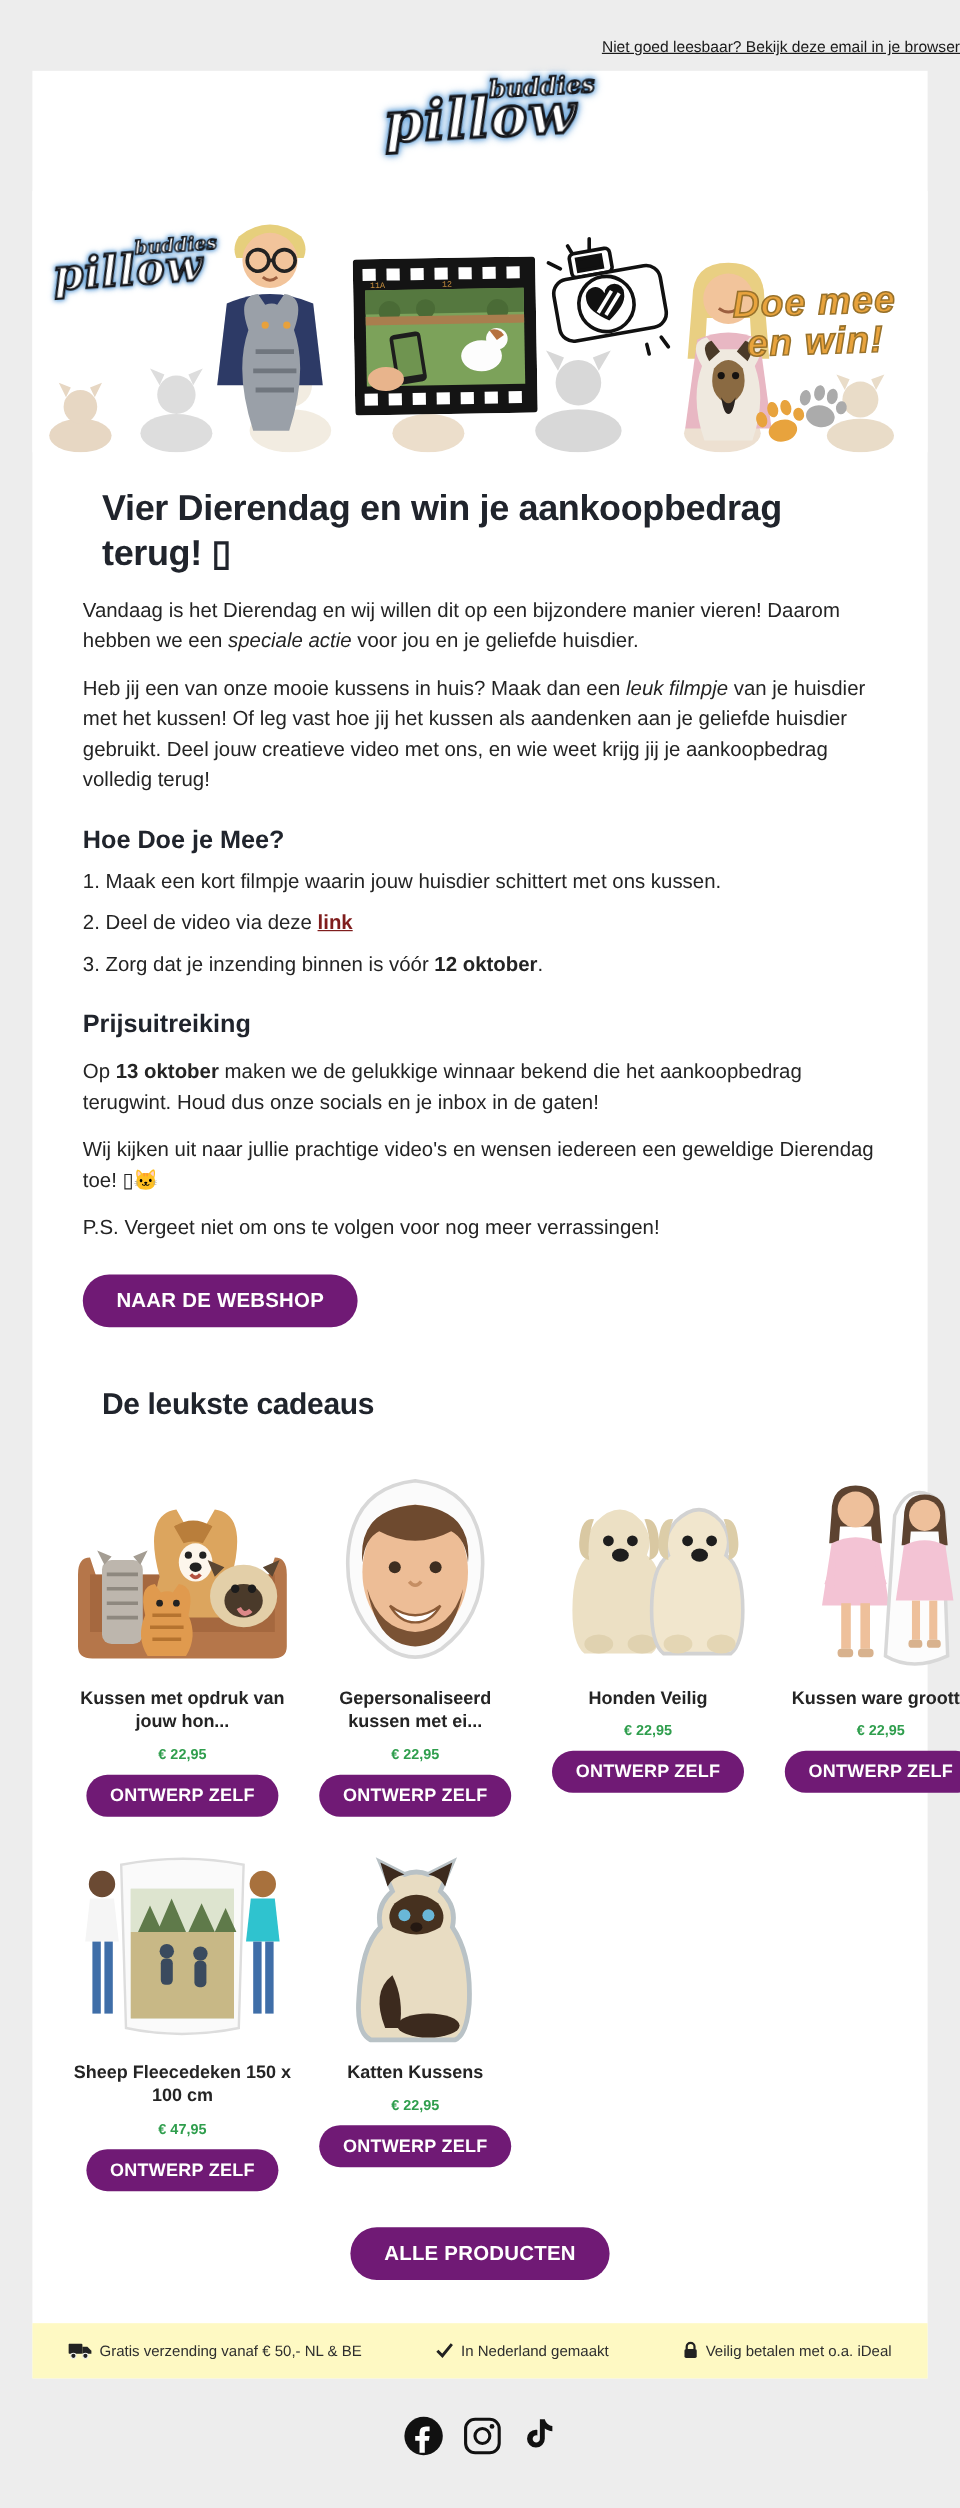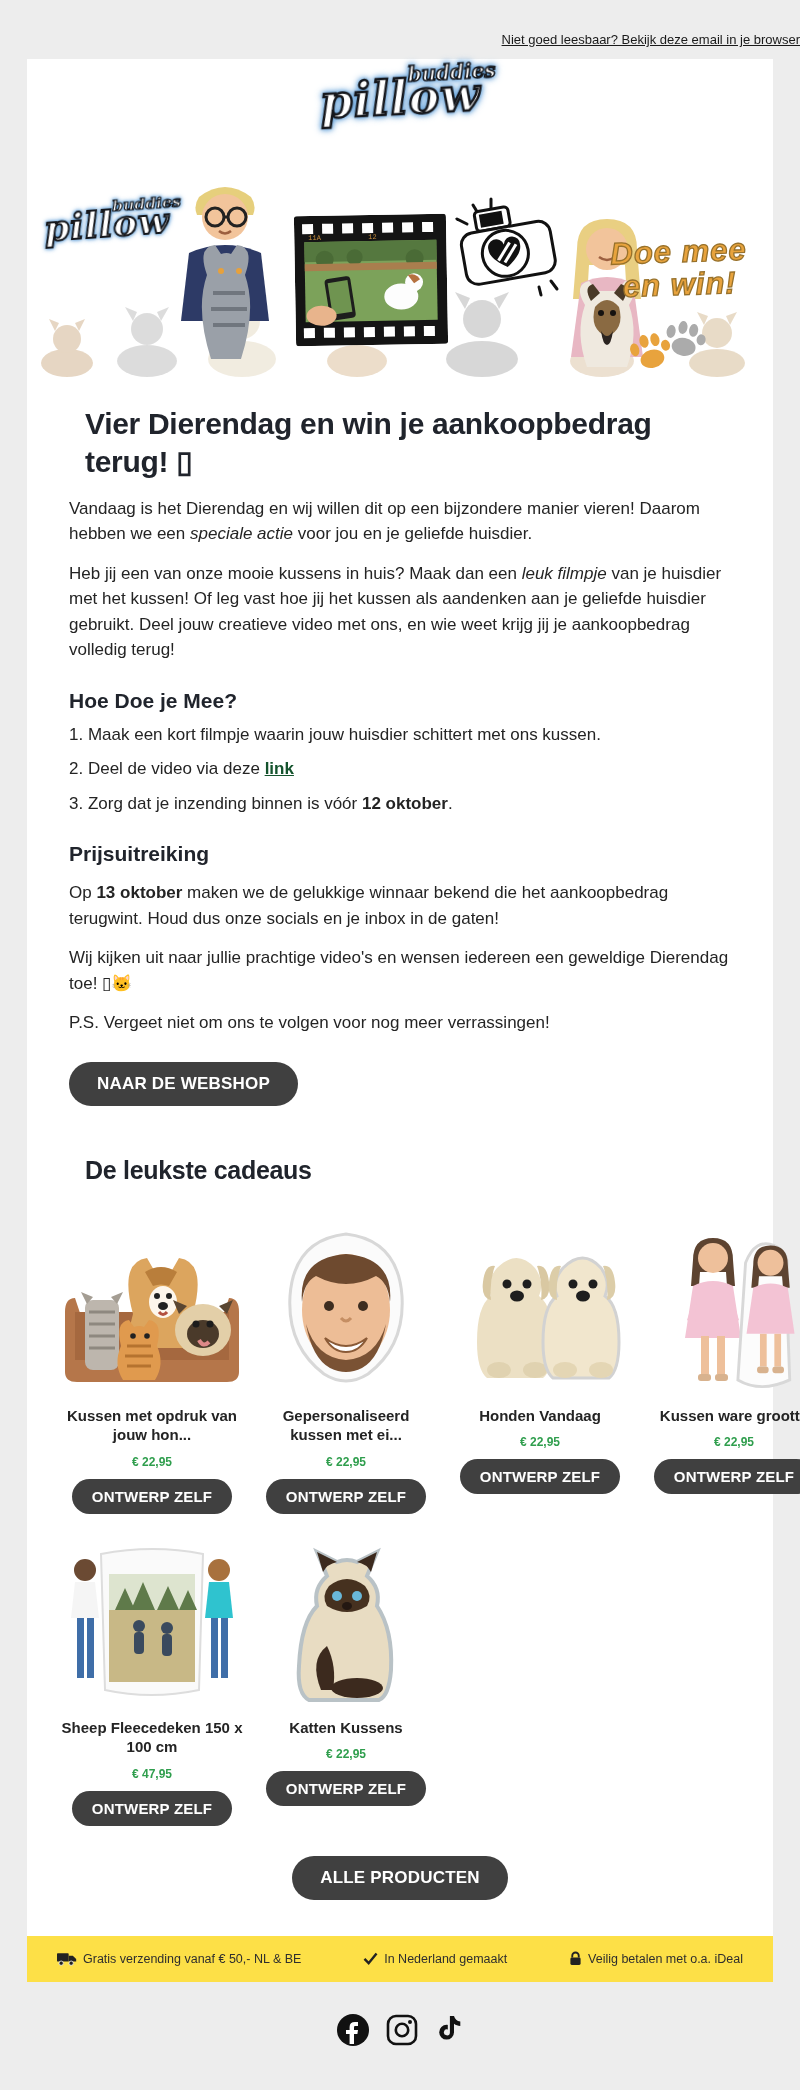--- a/index.html
+++ b/index.html
@@ -47,38 +47,38 @@
     color:#e8a33d;-webkit-text-stroke:1.3px #97712b;letter-spacing:1px;
     transform:rotate(-2deg);
   }
   .hero .paws{position:absolute;right:58px;top:148px;z-index:2;}
   
   .content{padding:0 42px;}
   h1{font-size:30px;line-height:1.28;margin:28px 16px 0;color:#20242c;letter-spacing:-.3px;}
   h2{font-size:21px;margin:26px 0 0;color:#20242c;}
   p{font-size:17px;line-height:1.5;margin:14px 0 0;}
   .step{margin:9px 0 0;}
-  .inline-link{color:#14532d;font-weight:bold;text-decoration:underline;}
+  .inline-link{color:#7f1d1d;font-weight:bold;text-decoration:underline;}
   .btn{
-    display:inline-block;background:#404040;color:#fff;font-weight:bold;
+    display:inline-block;background:#701a75;color:#fff;font-weight:bold;
     font-size:17px;padding:12px 28px;border-radius:26px;text-decoration:none;
     letter-spacing:.2px;
   }
   .webshop-btn{margin-top:26px;}
   .gifts-heading{font-size:25px;margin-top:48px;}
   
   .grid{display:grid;grid-template-columns:repeat(4,1fr);gap:18px 14px;padding:0 30px;margin-top:34px;}
   .product{display:flex;flex-direction:column;align-items:center;text-align:center;}
   .product .img{height:170px;display:flex;align-items:flex-end;justify-content:center;margin-bottom:16px;}
   .product .name{font-weight:bold;font-size:15px;line-height:1.3;max-width:190px;}
   .product .price{color:#2f9e4d;font-weight:bold;font-size:12px;margin-top:10px;}
   .product .btn{font-size:15px;padding:9px 20px;margin-top:10px;border-radius:22px;}
   .all-row{text-align:center;margin-top:30px;padding-bottom:36px;}
   
-  .usp{background:#fde047;height:46px;display:flex;align-items:center;justify-content:space-between;padding:0 30px;font-size:12.5px;color:#2e2e2e;}
+  .usp{background:#fef9c3;height:46px;display:flex;align-items:center;justify-content:space-between;padding:0 30px;font-size:12.5px;color:#2e2e2e;}
   .usp-item{display:flex;align-items:center;gap:6px;}
   
   .bottom{text-align:center;padding:30px 0 46px;}
   .socials{display:flex;justify-content:center;gap:14px;align-items:center;}
 </style>
 </head>
 <body>
 
 <div class="page">
 
@@ -355,21 +355,21 @@
               <path d="M50 38 q-10 -2 -12 16 q-2 16 8 18 q-2 -18 4 -34z" fill="#dccda8"></path>
               <path d="M92 38 q10 -2 12 16 q2 16 -8 18 q2 -18 -4 -34z" fill="#dccda8"></path>
               <circle cx="62" cy="56" r="4.5" fill="#1e1e1e"></circle>
                 <circle cx="82" cy="56" r="4.5" fill="#1e1e1e"></circle>
               <ellipse cx="72" cy="68" rx="7" ry="5.5" fill="#1e1e1e"></ellipse>
               <ellipse cx="54" cy="142" rx="12" ry="8" fill="#e4d6b4"></ellipse>
                 <ellipse cx="90" cy="142" rx="12" ry="8" fill="#e4d6b4"></ellipse>
             </g>
           </svg>
         </div>
-        <div class="name">Honden Vandaag</div>
+        <div class="name">Honden Veilig</div>
         <div class="price">€ 22,95</div>
         <a href="#" class="btn">ONTWERP ZELF</a>
       </div>
 
       <div class="product">
         <div class="img">
           <svg width="170" height="162" viewBox="0 0 170 162">
             <g>
               <path d="M44 32 q0 -22 20 -22 q20 0 20 22 l2 26 h-8 l-1 -14 -26 0 -1 14 h-8z" fill="#5d4330"></path>
               <circle cx="64" cy="30" r="15" fill="#eec09b"></circle>

